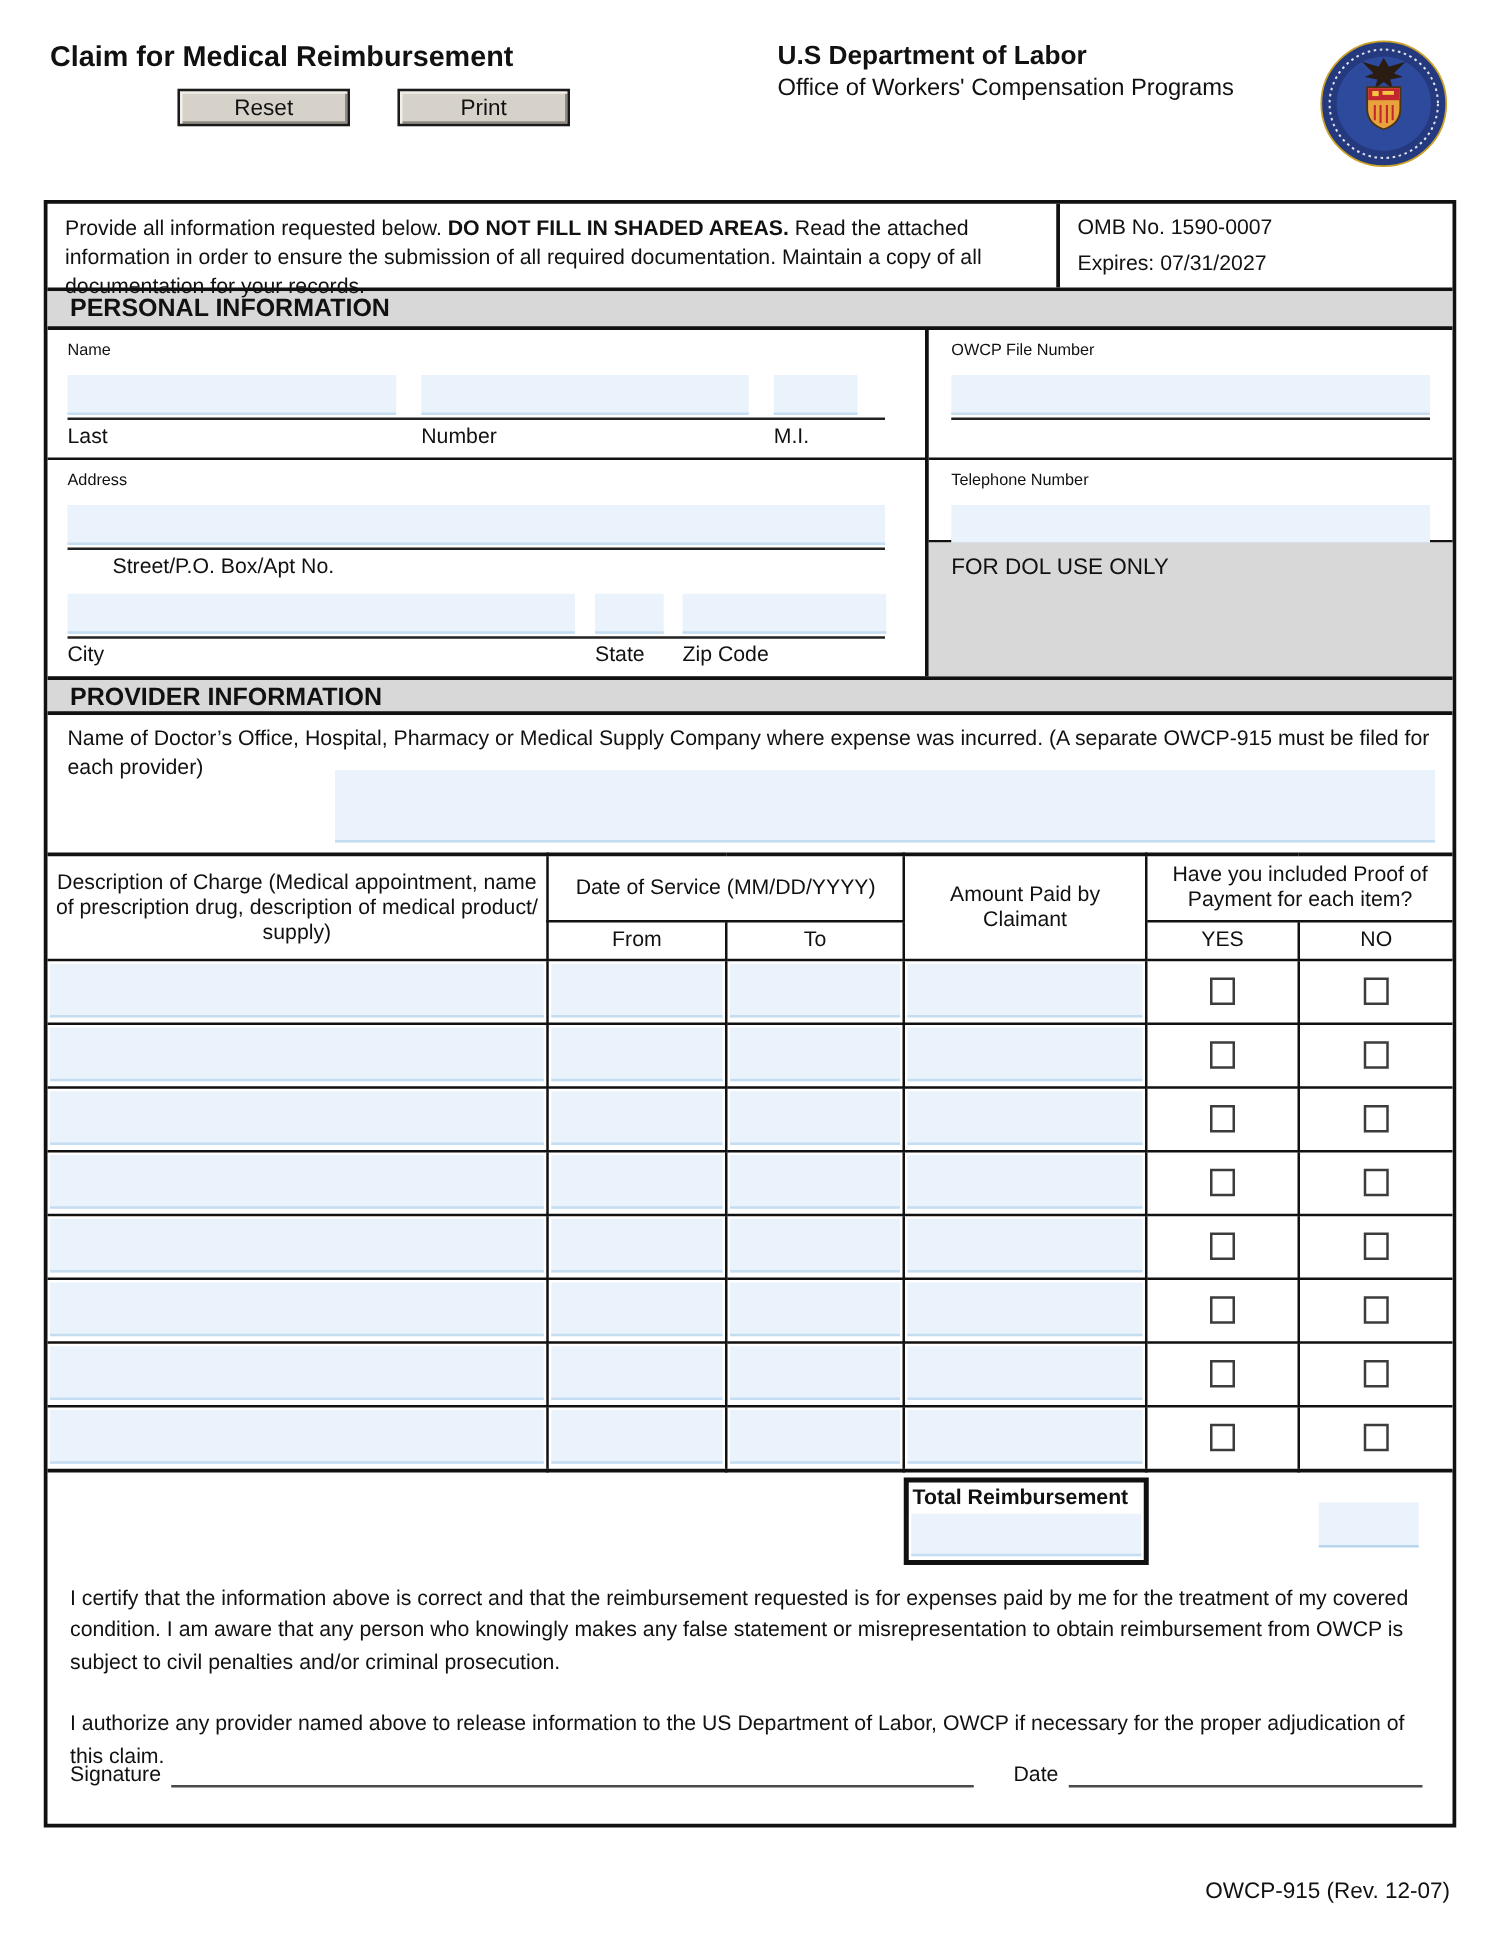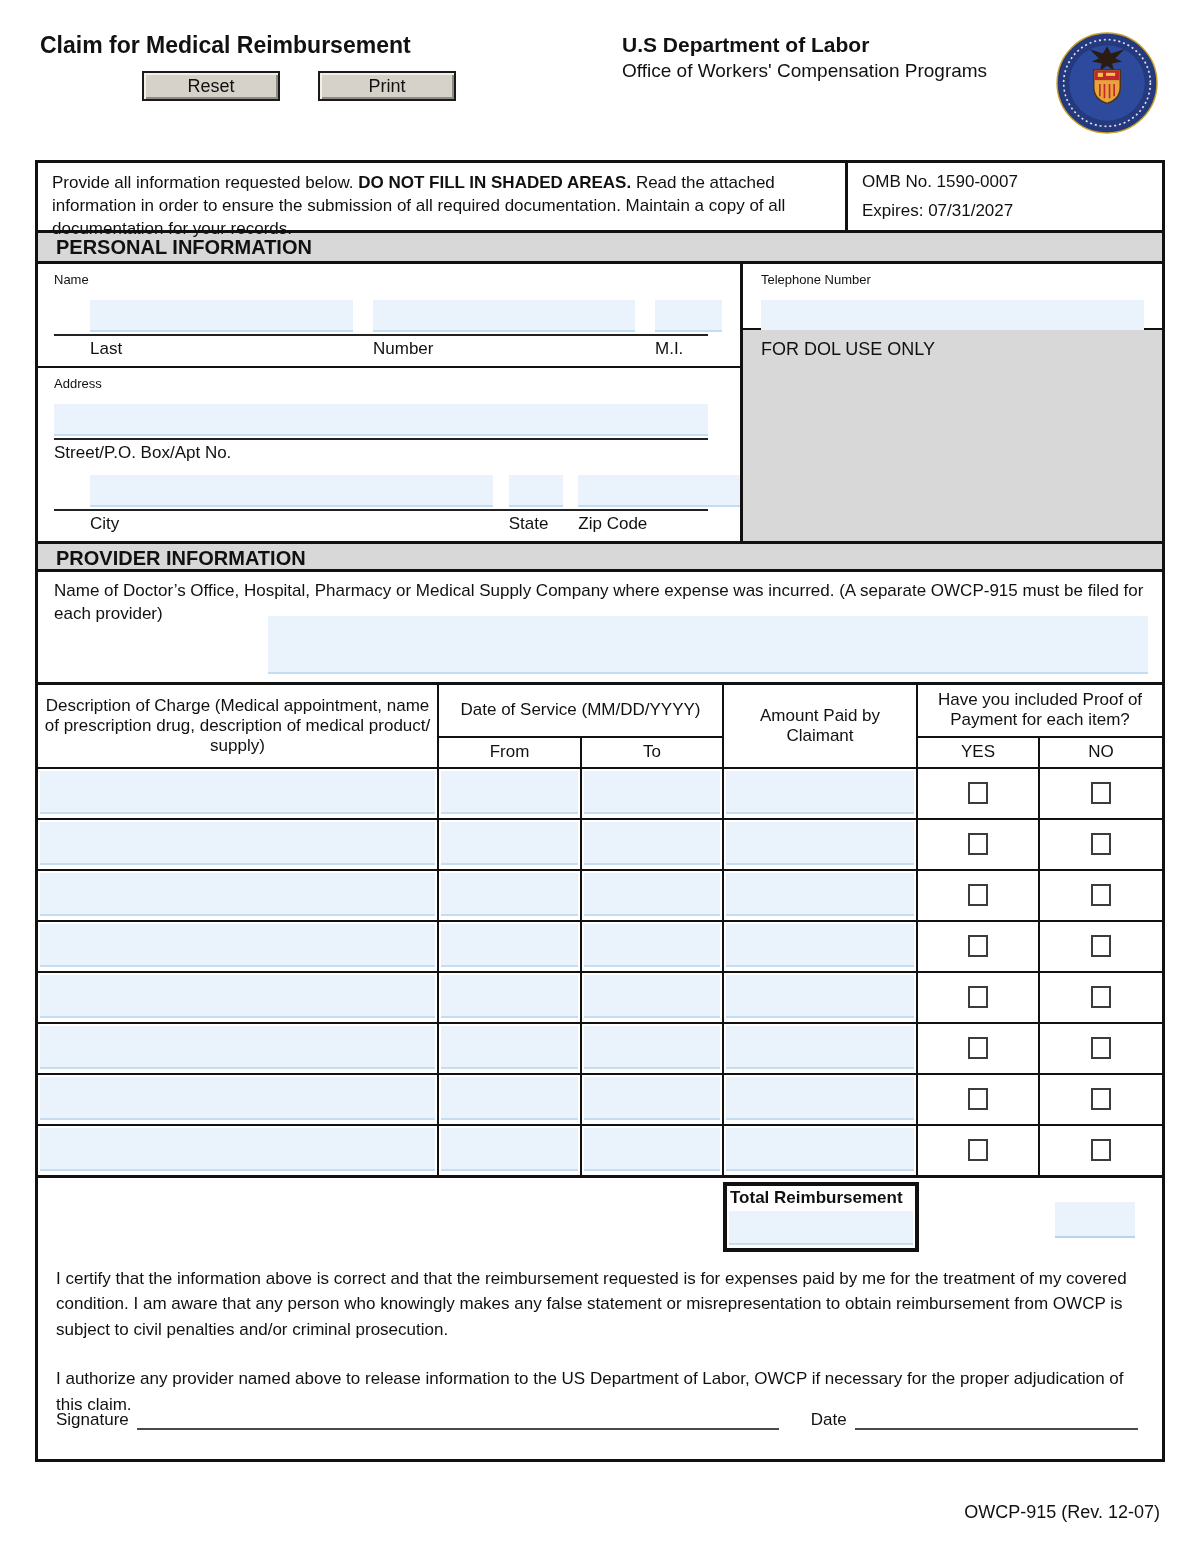--- a/index.html
+++ b/index.html
@@ -38,32 +38,32 @@
     font-size:20px;font-weight:bold;line-height:29px;padding-left:18px;}
   .section-bar.provider{border-top:3px solid var(--ink);}
 
   
   .personal-grid{display:flex;height:277px;}
   .pleft{width:705px;border-right:3px solid var(--ink);}
   .pright{flex:1;display:flex;flex-direction:column;}
   .flabel{font-size:13px;}
   .bx{height:32px;background:var(--blue);border-bottom:2px solid var(--blue-edge);}
   .longline{border-bottom:2px solid #222;margin-top:2px;}
-  .boxes,.sublabels{display:flex;margin-left:36px;}
+  .boxes,.sublabels{display:flex;}
   .sublabels{margin-top:3px;font-size:17px;}
 
   .name-cell{height:104px;padding:8px 0 0 16px;border-bottom:2px solid var(--ink);}
   .name-cell .boxes{margin-top:13px;}
   .w1{width:263px;} .w2{width:262px;margin-left:20px;} .w3{width:67px;margin-left:20px;}
   .name-cell .longline{width:654px;}
 
   .addr-cell{height:173px;padding:8px 0 16px 16px;}
   .addr-cell .bx.full{width:654px;margin-top:13px;}
   .addr-cell .longline{width:654px;}
-  .street-label{margin-top:3px;font-size:17px;}
+  .street-label{margin-top:3px;font-size:17px;margin-left:36px;}
   .city-boxes{margin-top:12px;}
   .cw1{width:406px;} .cw2{width:55px;margin-left:16px;} .cw3{width:163px;margin-left:15px;}
 
   .owcp-cell{height:104px;padding:8px 18px 0;border-bottom:2px solid var(--ink);}
   .owcp-cell .bx,.tel-cell .bx{width:100%;margin-top:13px;}
   .owcp-cell .longline,.tel-cell .longline{width:100%;}
   .tel-cell{height:66px;padding:8px 18px 0;border-bottom:2px solid var(--ink);}
   .dol-cell{flex:1;background:var(--gray);padding:9px 18px;font-size:18px;}
 
   
@@ -174,20 +174,25 @@
           </div>
           <div class="longline" style="width:654px;"></div>
           <div class="sublabels">
             <span class="cw1">City</span>
             <span class="cw2">State</span>
             <span class="cw3">Zip Code</span>
           </div>
         </div>
       </div>
       <div class="pright">
+        <div class="owcp-cell">
+          <div class="flabel">OWCP File Number</div>
+          <div class="bx"></div>
+          <div class="longline"></div>
+        </div>
         <div class="tel-cell">
           <div class="flabel">Telephone Number</div>
           <div class="bx"></div>
           <div class="longline"></div>
         </div>
         <div class="dol-cell">FOR DOL USE ONLY</div>
       </div>
     </div>
 
     <div class="section-bar provider">PROVIDER INFORMATION</div>

